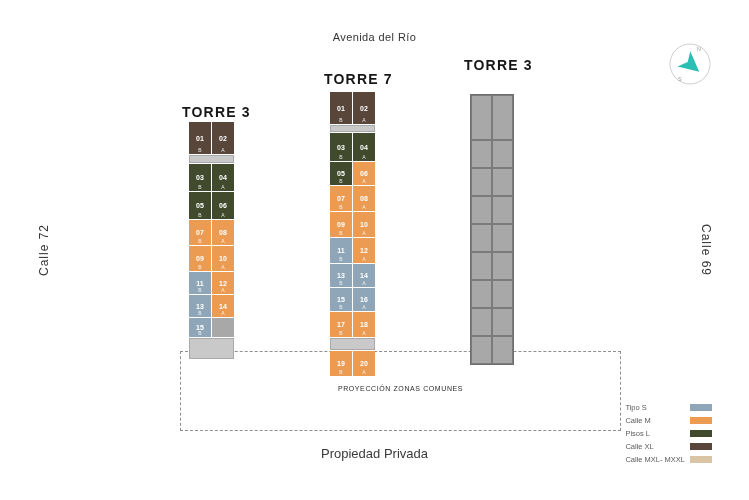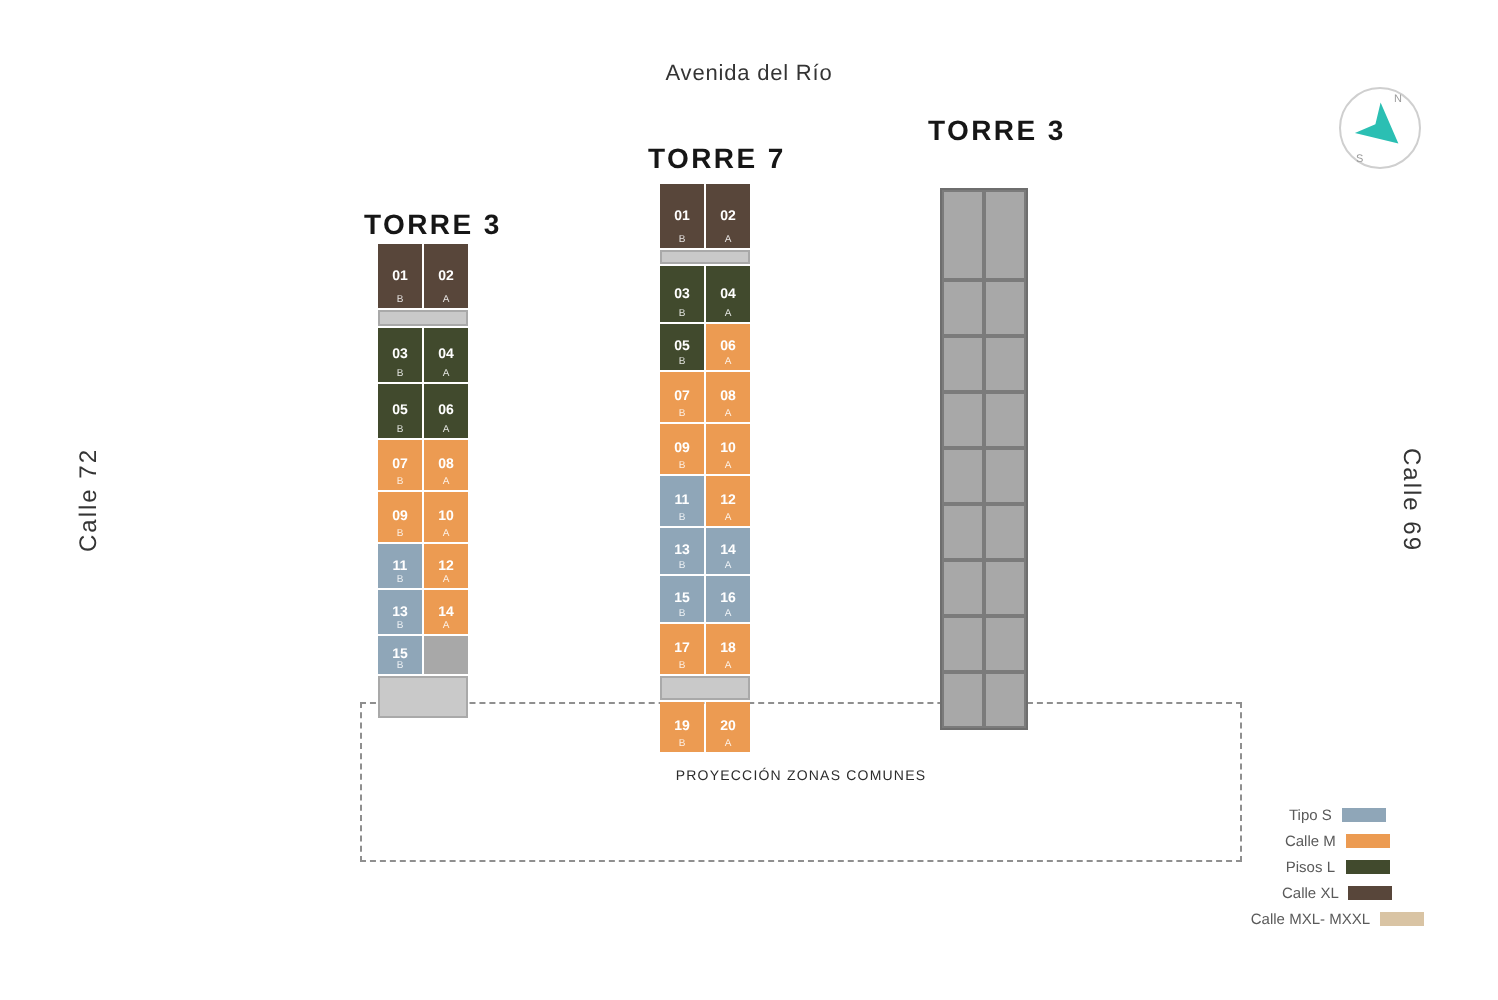--- a/index.html
+++ b/index.html
@@ -31,21 +31,21 @@
                   font-size: 7px; color: #2b2b2b; letter-spacing: .6px; white-space: nowrap; }
 
   .compass { position: absolute; left: 666px; top: 40px; }
 
   .footer-title { position: absolute; left: 38px; top: 445px; font-size: 14px; font-weight: bold; color: #0e0e0e; }
   .footer-title .plus { color: #2bbfb3; margin-right: 1px; }
   .footer-center { position: absolute; left: 0; width: 749px; top: 446px; text-align: center;
                    font-size: 13px; color: #3a3a3a; }
 
   .legend { position: absolute; right: 37px; top: 403px; display: flex; flex-direction: column; gap: 4px; }
-  .legend-row { display: flex; align-items: center; justify-content: center; gap: 5px; }
+  .legend-row { display: flex; align-items: center; justify-content: space-between; gap: 5px; }
   .legend-label { font-size: 7.5px; color: #5a5a5a; white-space: nowrap; }
   .legend-swatch { width: 22px; height: 7px; display: inline-block; }
 </style>
 </head>
 <body>
 
 <div id="canvas">
 
   <div class="street-top">Avenida del Río</div>
   <div class="street-side" id="street-left">Calle 72</div>
@@ -286,20 +286,21 @@
           <div class="cell" style="background: rgb(168, 168, 168);"></div>
           <div class="cell" style="background: rgb(168, 168, 168);"></div>
         </div>
         <div class="trow" style="height: 28px;">
           <div class="cell" style="background: rgb(168, 168, 168);"></div>
           <div class="cell" style="background: rgb(168, 168, 168);"></div>
         </div>
       </div>
     </div>
 
+  <div class="footer-center">Propiedad Privada</div>
 
   <div class="legend" id="legend">
       <div class="legend-row">
         <span class="legend-label">Tipo S</span>
         <span class="legend-swatch" style="background: rgb(143, 166, 184);"></span>
       </div>
       <div class="legend-row">
         <span class="legend-label">Calle M</span>
         <span class="legend-swatch" style="background: rgb(236, 155, 82);"></span>
       </div>

